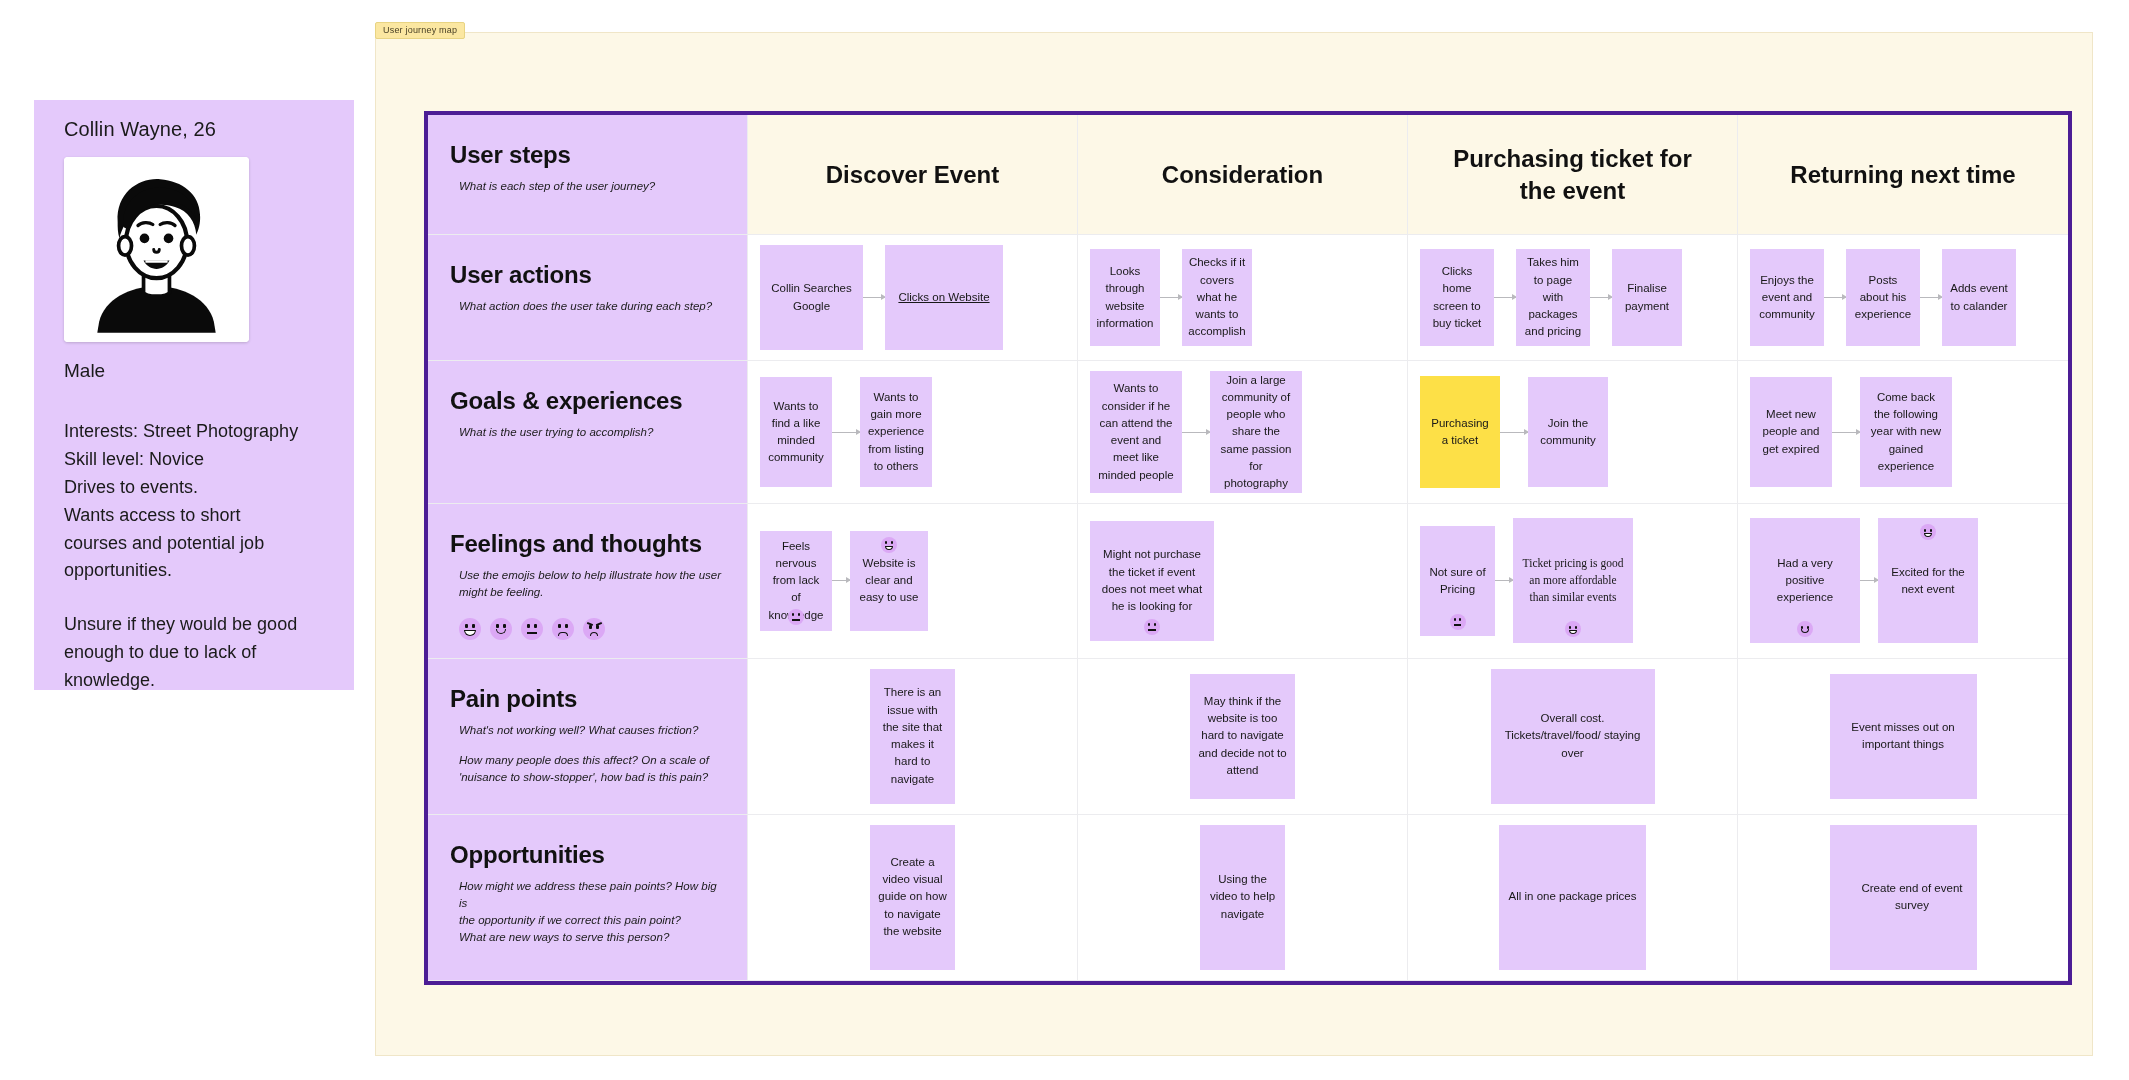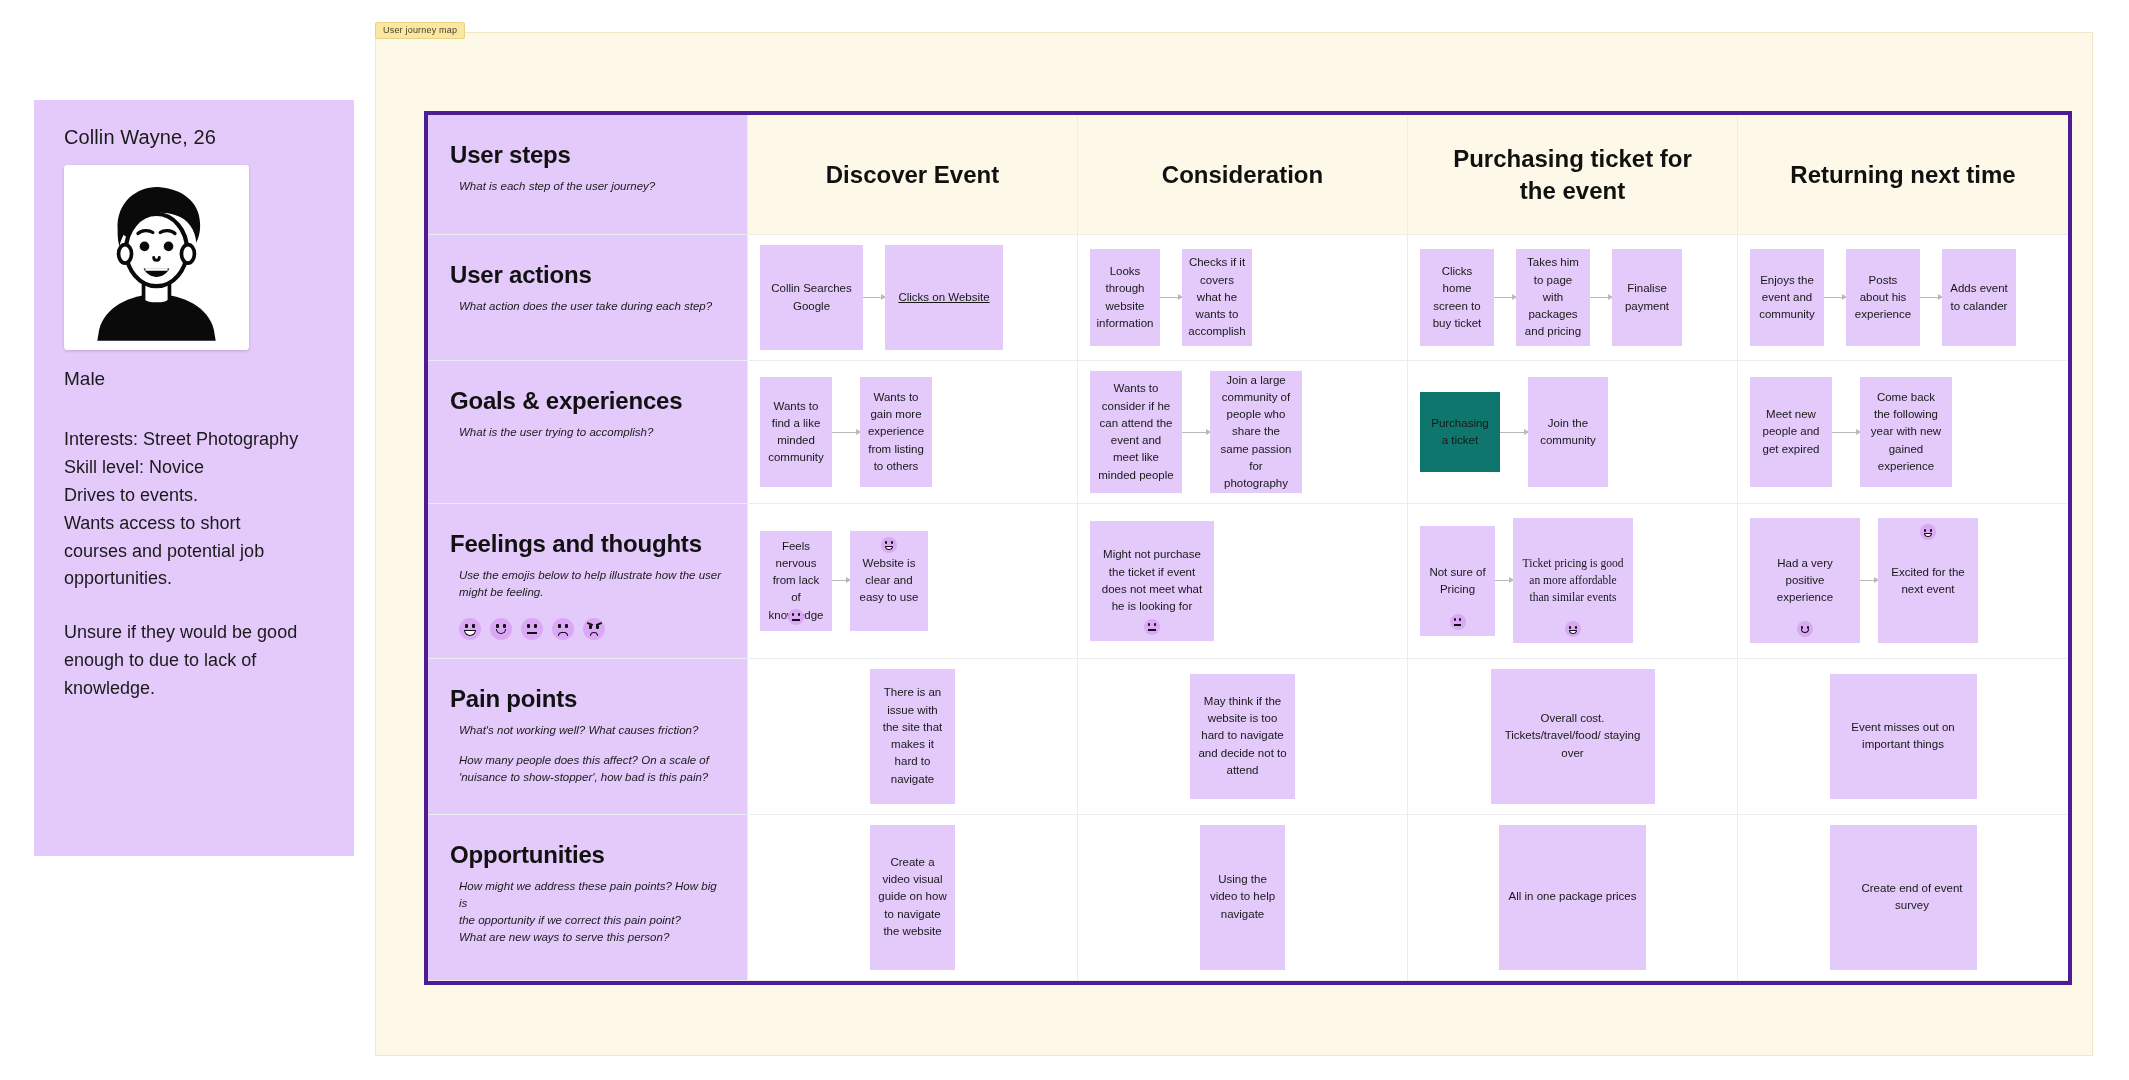--- a/index.html
+++ b/index.html
@@ -8,23 +8,23 @@
     background: #ffffff;
     font-family: "Liberation Sans", sans-serif;
     overflow: hidden;
   }
   .root { position: relative; width: 2129px; height: 1080px; }
 
   
   .persona {
     position: absolute;
     left: 34px; top: 100px;
-    width: 320px; height: 756px;
+    width: 320px; height: 590px;
     background: #e4c9fb;
-    padding: 26px 30px;
+    padding: 18px 30px;
   }
   .persona-name {
     font-size: 20px; color: #1a1a1a; letter-spacing: .1px;
     margin-bottom: 16px;
   }
   .persona-photo {
     width: 185px; height: 185px;
     background: #ffffff;
     border-radius: 4px;
     box-shadow: 0 1px 3px rgba(0,0,0,.18);
@@ -337,21 +337,21 @@
               <span>Wants to consider if he can attend the event and meet like minded people</span>
             </div>
             <div class="arrow" style="width: 28px;"></div>
             <div class="note" style="width: 92px; height: 122px; background: rgb(228, 201, 251);">
               <span>Join a large community of people who share the same passion for photography</span>
             </div>
           </div>
         </div>
         <div class="cell r-goals">
           <div class="flow">
-            <div class="note" style="width: 80px; height: 80px; background: #0f766e;">
+            <div class="note" style="width: 80px; height: 112px; background: #fde047;">
               <span>Purchasing a ticket</span>
             </div>
             <div class="arrow" style="width: 28px;"></div>
             <div class="note" style="width: 80px; height: 110px; background: rgb(228, 201, 251);">
               <span>Join the community</span>
             </div>
           </div>
         </div>
         <div class="cell r-goals">
           <div class="flow">

